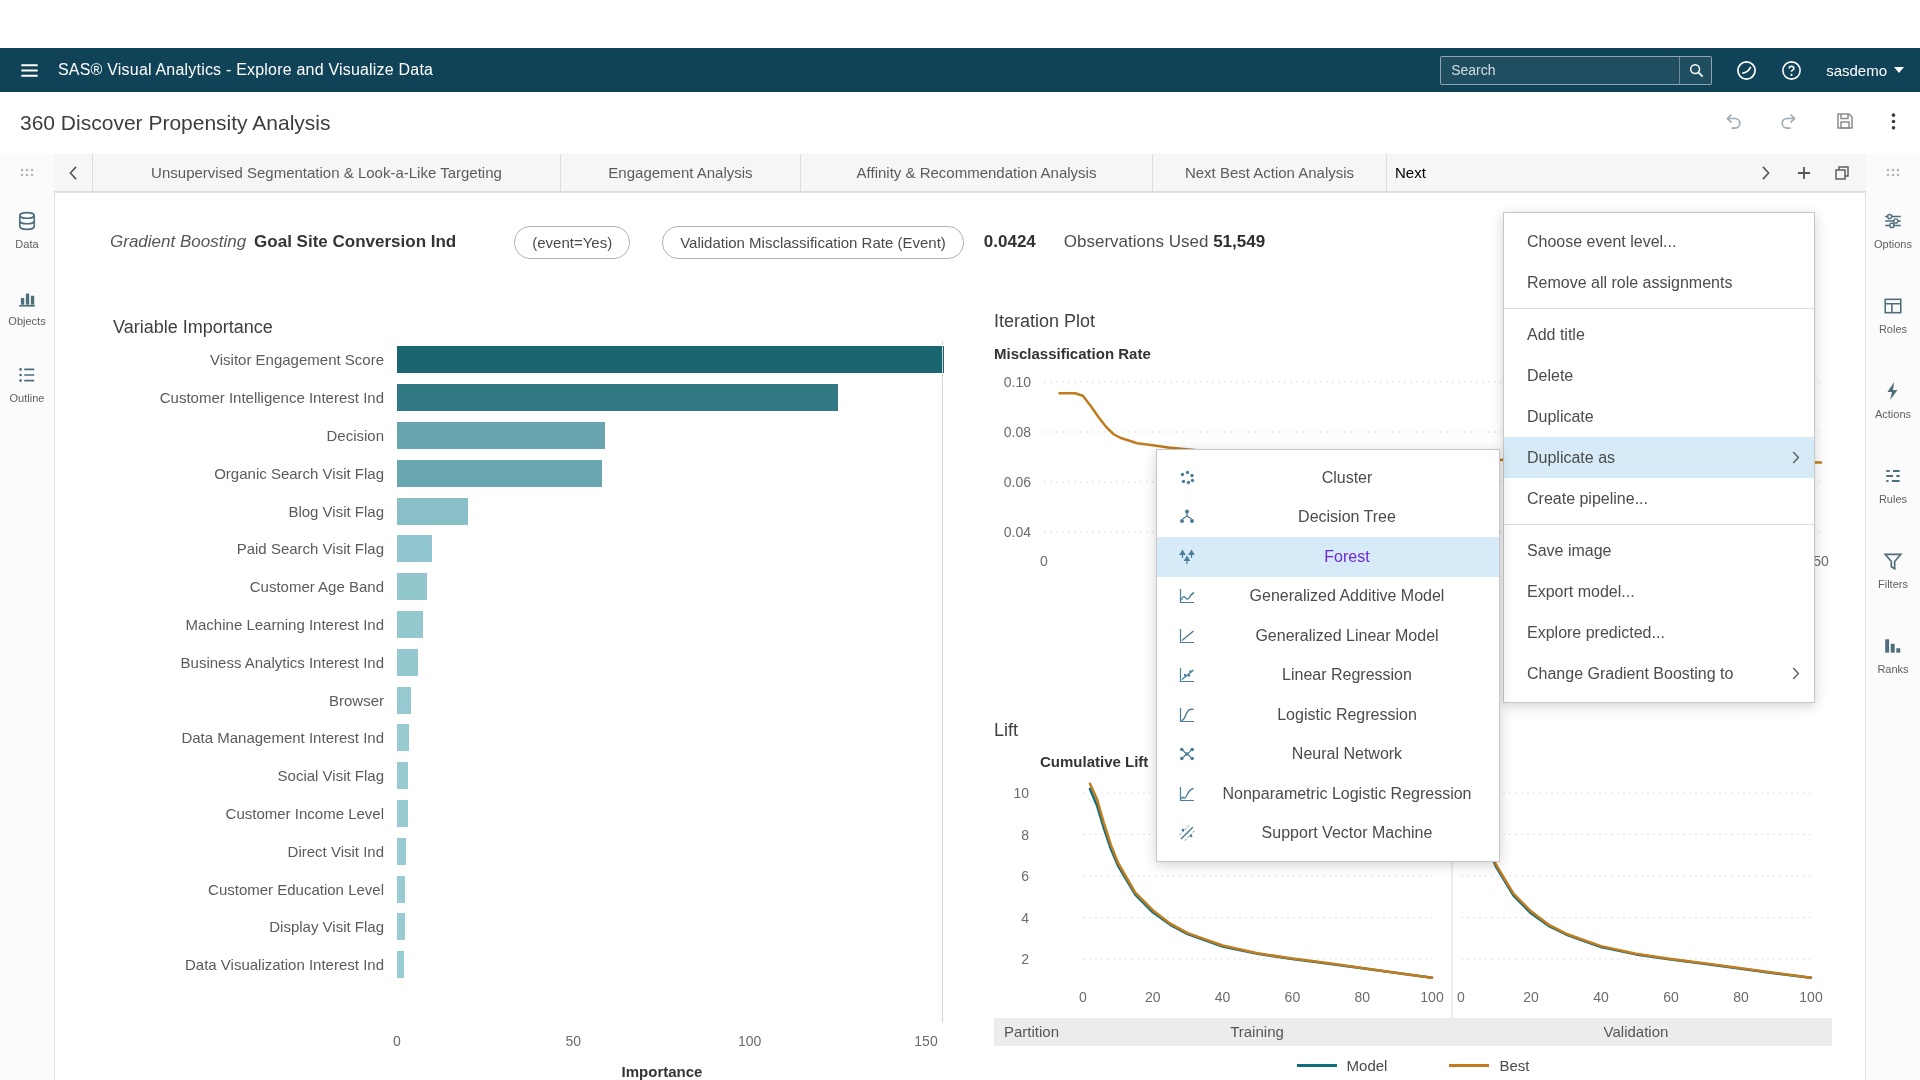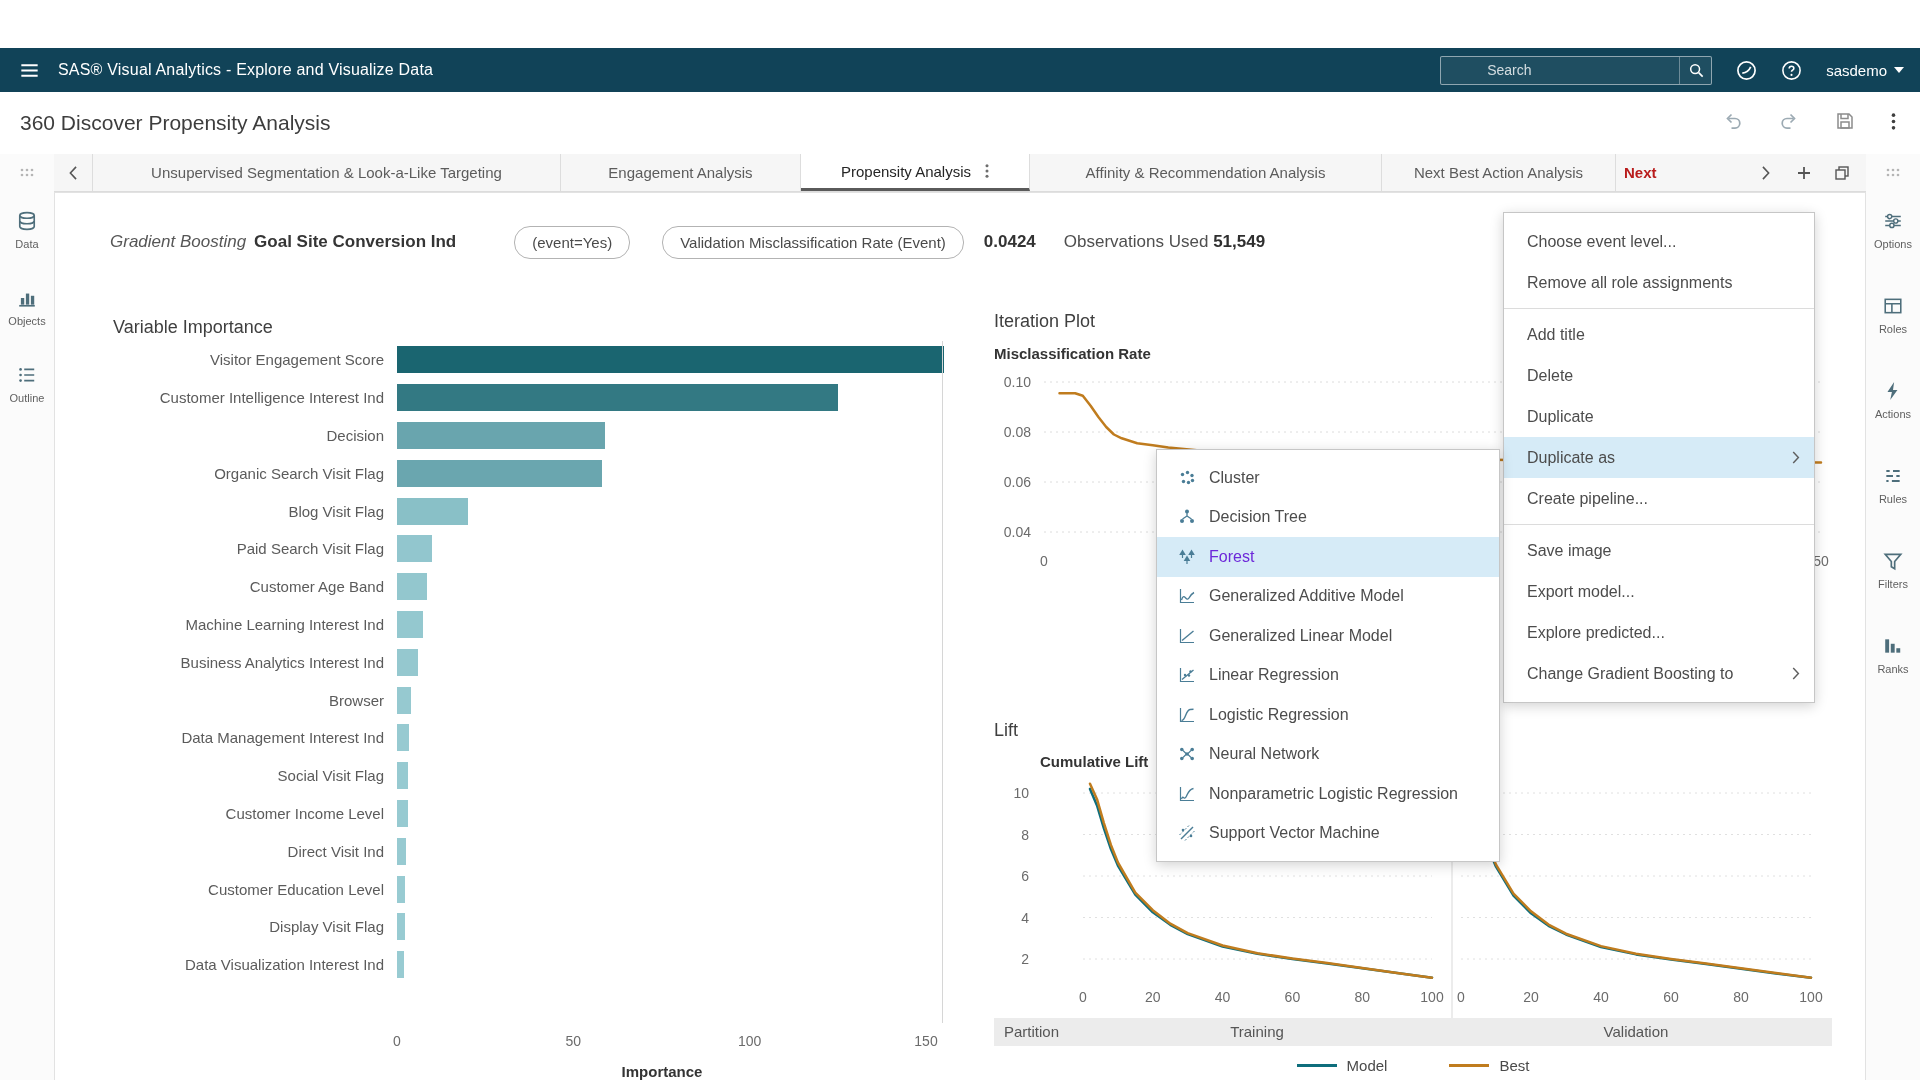--- a/index.html
+++ b/index.html
@@ -12,21 +12,21 @@
   .i22 { width: 21px; height: 21px; } .i20 { width: 20px; height: 20px; } .i16 { width: 16px; height: 16px; }
   .i14 { width: 14px; height: 14px; }
 
   
   .topbar { position: absolute; top: 0; left: 0; width: 100%; height: 44px;
     background: #114358; color: #fff; display: flex; align-items: center; z-index: 20; }
   .hamburger { width: 58px; height: 44px; display: flex; align-items: center; justify-content: center; cursor: pointer; color: #fff; }
   .app-title { font-size: 16px; color: #fff; letter-spacing: .2px; }
   .topbar-right { margin-left: auto; display: flex; align-items: center; gap: 24px; padding-right: 16px; }
   .searchbox { width: 272px; height: 29px; border: 1px solid rgba(255,255,255,.5);
-    background: rgba(255,255,255,.06); display: flex; align-items: center; border-radius: 2px; padding-left: 36px; }
+    background: rgba(255,255,255,.06); display: flex; align-items: center; border-radius: 2px; }
   .search-input { flex: 1; background: transparent; border: none; outline: none; color: #fff;
     font-size: 14px; padding: 0 10px; font-family: inherit; }
   .search-input::placeholder { color: rgba(255,255,255,.8); }
   .search-btn { width: 32px; height: 100%; display: flex; align-items: center; justify-content: center;
     border-left: 1px solid rgba(255,255,255,.35); color: #fff; cursor: pointer; }
   .tb-icon { color: #fff; cursor: pointer; display: flex; }
   .user-menu { display: flex; align-items: center; gap: 7px; font-size: 15px; cursor: pointer; }
   .caret { width: 10px; height: 6px; color: #fff; }
 
   
@@ -42,21 +42,21 @@
 
   
   .tabbar { position: absolute; top: 106px; left: 54px; right: 54px; height: 38px; background: #f6f6f6;
     border-bottom: 1px solid #dcdcdc; display: flex; align-items: stretch; }
   .tab-nav { width: 38px; display: flex; align-items: center; justify-content: center; color: #555; cursor: pointer; }
   .tabs { display: flex; height: 100%; }
   .tab { display: flex; align-items: center; justify-content: center; font-size: 15px; color: #5c5c5c;
     border-right: 1px solid #ddd; padding: 0 8px; white-space: nowrap; overflow: hidden; cursor: pointer; }
   .tab:first-child { border-left: 1px solid #ddd; }
   .tab.active { background: #fff; color: #252525; border-bottom: 3px solid #5a5a5a; }
-  .tab.truncated { color: #b91c1c; justify-content: flex-start; border-right: none; font-weight: bold; }
+  .tab.truncated { color: #000000; justify-content: flex-start; border-right: none; }
   .tab-kebab { width: 4px; height: 16px; margin-left: 14px; color: #6d6d6d; }
   .tab-controls { margin-left: auto; display: flex; align-items: center; gap: 10px; padding-right: 10px; }
   .tc-btn { width: 28px; height: 28px; display: flex; align-items: center; justify-content: center; color: #555; cursor: pointer; }
 
   
   .rail { position: absolute; top: 106px; bottom: 0; width: 54px; background: #fbfbfb;
     display: flex; flex-direction: column; align-items: center; }
   .rail-left { left: 0; } .rail-right { right: 0; }
   .rail-grip { width: 14px; height: 9px; color: #b5b5b5; margin: 14px 0 34px; }
   .rail-item { width: 100%; text-align: center; cursor: pointer; color: #4e6e7b; }
@@ -116,21 +116,21 @@
   .legend-line { width: 40px; height: 3px; }
   svg text { font-family: inherit; }
 
   
   .menu { position: absolute; background: #fff; border: 1px solid #c6c6c6;
     box-shadow: 0 3px 12px rgba(0,0,0,.18); padding: 8px 0; }
   .context-menu { left: 1503px; top: 164px; width: 312px; z-index: 50; }
   .submenu { left: 1156px; top: 401px; width: 344px; z-index: 51; }
   .menu-item { height: 41px; display: flex; align-items: center; padding: 0 14px 0 23px;
     font-size: 16px; color: #4c4c4c; cursor: pointer; }
-  .submenu .menu-item { height: 39.5px; padding-left: 21px; gap: 13px; }
+  .submenu .menu-item { height: 39.5px; padding-left: 21px; gap: 13px; text-align: center; }
   .menu-item.hl { background: #d6ebf7; }
   .mi-label { flex: 1; white-space: nowrap; }
   .menu-arrow { width: 8px; height: 13px; color: #5f5f5f; flex: none; }
   .menu-sep { border-top: 1px solid #dcdcdc; margin: 5px 0; }
   .mi-icon { width: 18px; height: 18px; color: #4a7d96; flex: none; }
   .submenu .menu-item.hl .mi-label { color: #6d28d9; }
 </style>
 </head>
 <body>
 
@@ -216,30 +216,20 @@
             <path d="M8.5 1L2 8l6.5 7" fill="none" stroke="currentColor" stroke-width="1.8"></path>
           </svg>
         </span>
     </div>
     <div class="tabs" id="tab-strip">
         <div class="tab" style="flex: 0 0 469px;">
           <span>Unsupervised Segmentation &amp; Look-a-Like Targeting</span>
         </div>
         <div class="tab" style="flex: 0 0 240px;">
           <span>Engagement Analysis</span>
-        </div>
-        <div class="tab active" style="flex: 0 0 229px;">
-          <span>Propensity Analysis</span>
-          <span class="icon tab-kebab">
-            <svg viewBox="0 0 4 18">
-              <circle cx="2" cy="3" r="1.7" fill="currentColor"></circle>
-              <circle cx="2" cy="9" r="1.7" fill="currentColor"></circle>
-              <circle cx="2" cy="15" r="1.7" fill="currentColor"></circle>
-            </svg>
-          </span>
         </div>
         <div class="tab" style="flex: 0 0 352px;">
           <span>Affinity &amp; Recommendation Analysis</span>
         </div>
         <div class="tab" style="flex: 0 0 234px;">
           <span>Next Best Action Analysis</span>
         </div>
         <div class="tab truncated" style="flex: 0 0 90px;">
           <span>Next</span>
         </div>

